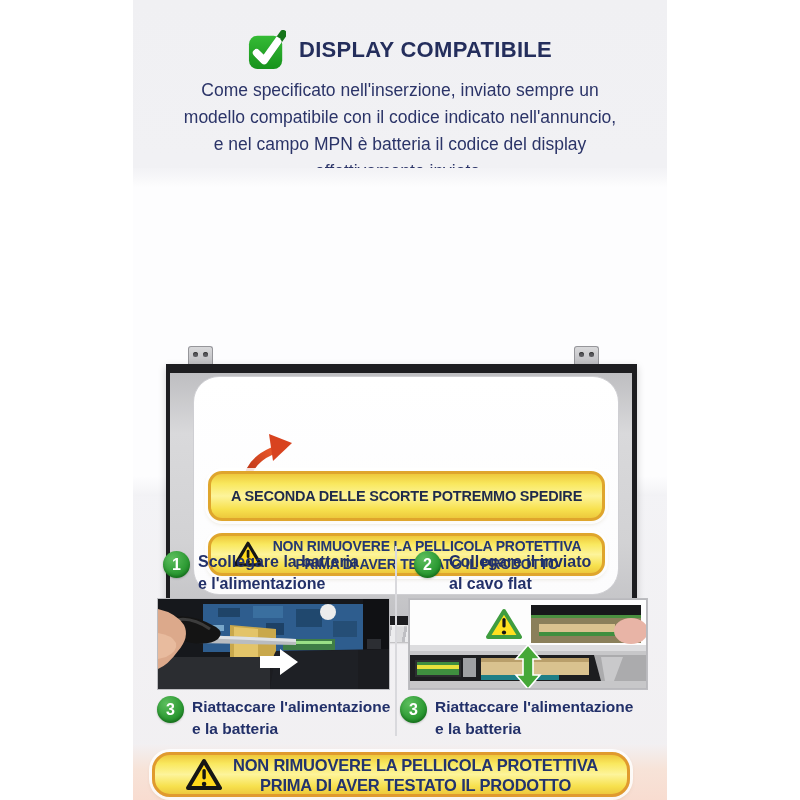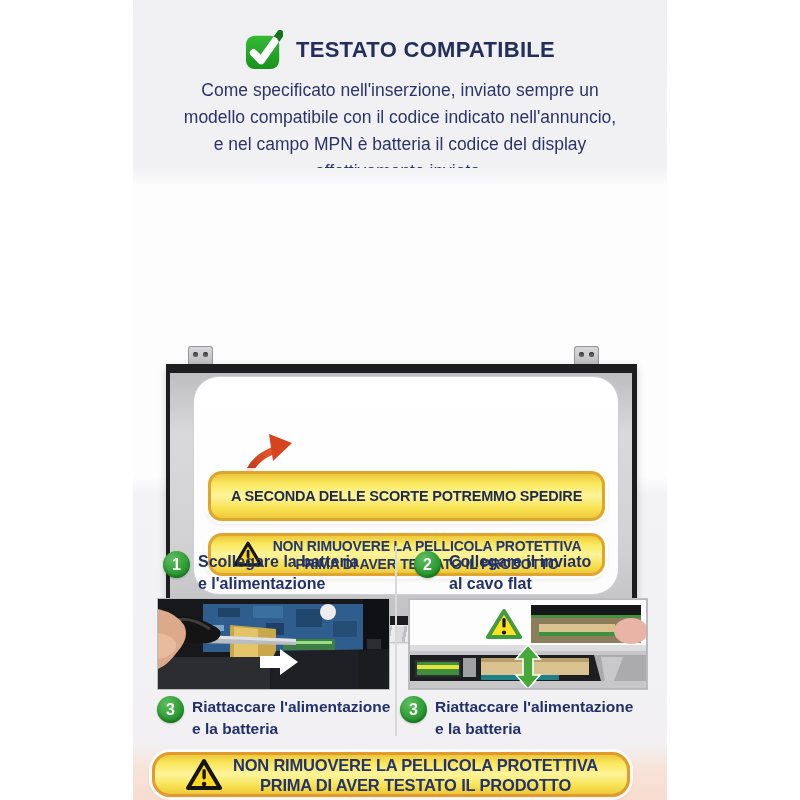--- a/index.html
+++ b/index.html
@@ -80,21 +80,21 @@
               <stop offset="1" stop-color="#17921c"></stop>
           </linearGradient>
           <clipPath id="chkclip">
               <rect x="1" y="6" width="35" height="35" rx="9"></rect>
             </clipPath>
         </defs>
         <rect x="1" y="6" width="35" height="35" rx="9" fill="url(#gchk)"></rect>
         <path d="M9 24 L17 32 L37 4" fill="none" stroke="#15741a" stroke-width="8" stroke-linecap="round" stroke-linejoin="round"></path>
         <path d="M9 24 L17 32 L37 4" fill="none" stroke="#ffffff" stroke-width="8" stroke-linecap="round" stroke-linejoin="round" clip-path="url(#chkclip)"></path>
       </svg>
-      <div class="page-title">TESTATO COMPATIBILE</div>
+      <div class="page-title">DISPLAY COMPATIBILE</div>
     </div>
     <div class="intro">
       <div>Come specificato nell'inserzione, inviato sempre un</div>
       <div>modello compatibile con il codice indicato nell'annuncio,</div>
       <div>e nel campo MPN è batteria il codice del display</div>
       <div>effettivamente inviato.</div>
     </div>
 
     <div class="photo-bg">
       <div class="bracket left">

